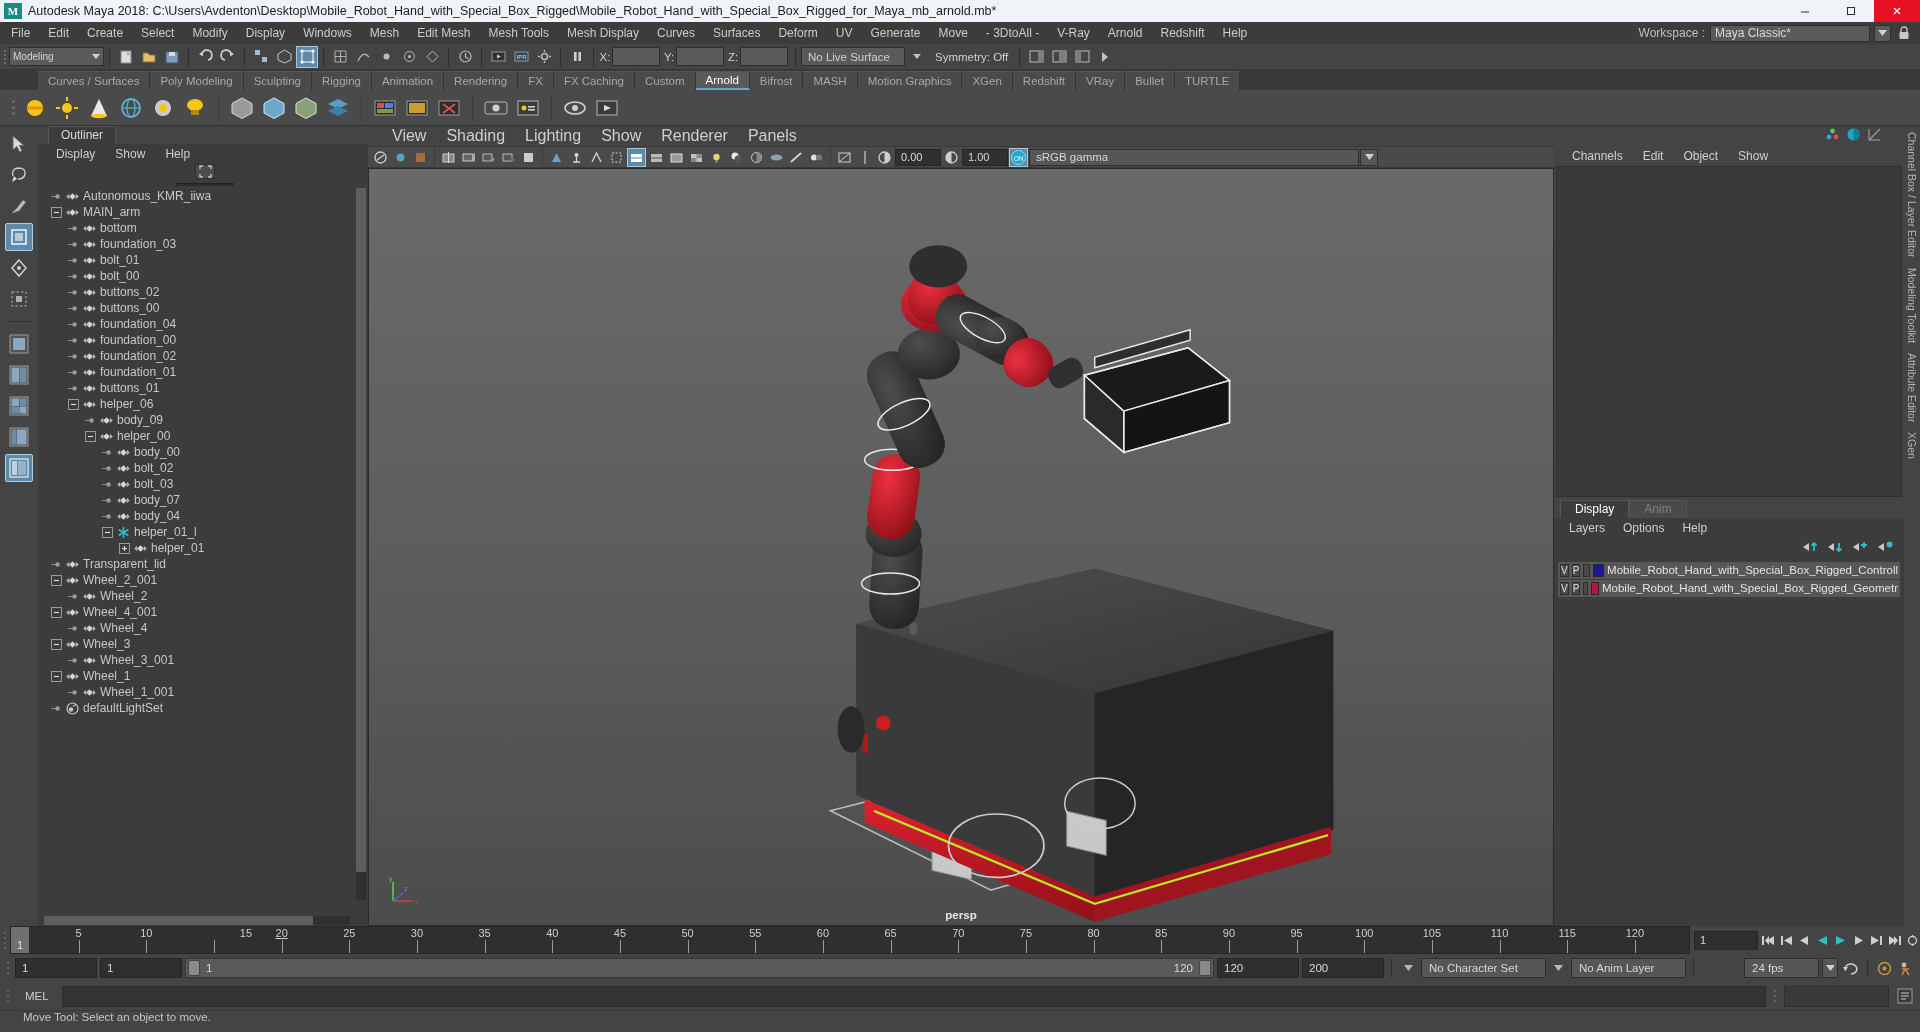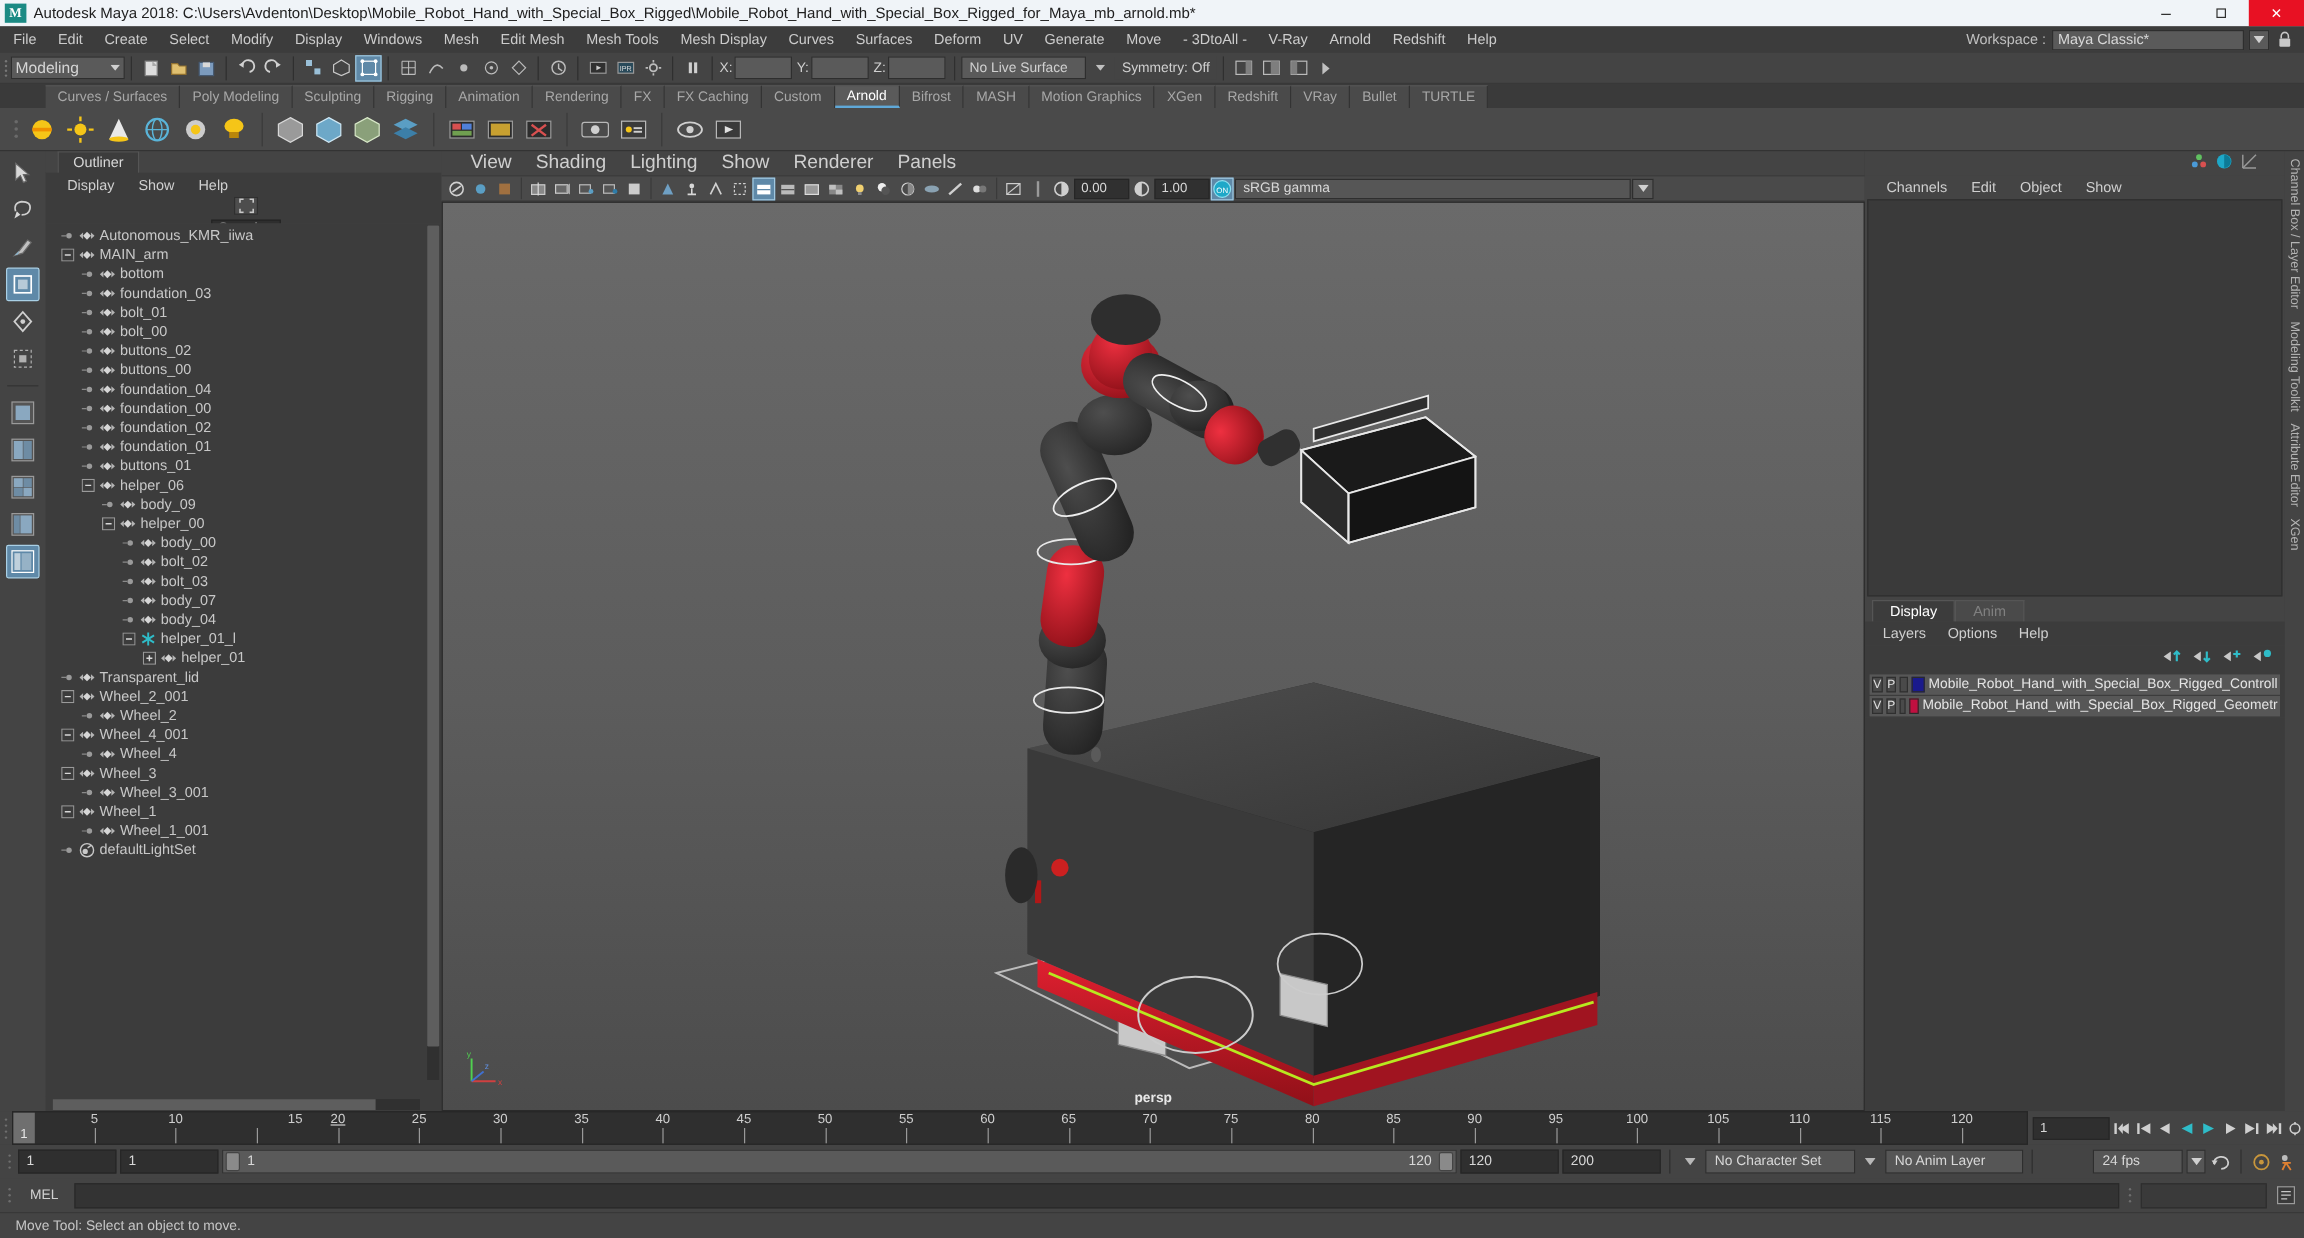--- a/index.html
+++ b/index.html
@@ -56,21 +56,21 @@
   }
   .lock-ico { width: 16px; height: 18px; display: flex; align-items: center; justify-content: center; }
 
   
   .statusline {
     height: 26px; background: #444444; display: flex; align-items: center;
     flex: 0 0 26px; padding: 0 2px; gap: 1px; border-bottom: 1px solid #383838;
   }
   .mode-select {
     width: 95px; height: 19px; background: #5a5a5a; border: 1px solid #2e2e2e;
-    color: #d5d5d5; font-size: 13px; display: flex; align-items: center;
+    color: #d5d5d5; font-size: 10px; display: flex; align-items: center;
     padding: 0 3px; justify-content: space-between;
   }
   .sep { width: 1px; height: 20px; background: #2f2f2f; margin: 0 4px; }
   .grip { width: 6px; height: 22px; display: flex; flex-direction: column; justify-content: center; gap: 2px; align-items: center; }
   .grip i { width: 2px; height: 2px; background: #777; border-radius: 50%; display: block; }
   .sbtn {
     width: 22px; height: 22px; display: flex; align-items: center; justify-content: center;
     border: 1px solid transparent;
   }
   .sbtn.active { background: #5f89a8; border-color: #9fc6dd; }
@@ -249,21 +249,21 @@
   .combo { height: 20px; background: #565656; border: 1px solid #2e2e2e; color: #d8d8d8; font-size: 11.5px; display: flex; align-items: center; padding: 0 7px; }
   .combo-arrow { width: 16px; height: 20px; background: #565656; border: 1px solid #2e2e2e; display: flex; align-items: center; justify-content: center; }
 
   
   .melrow { height: 28px; background: #444; display: flex; align-items: center; gap: 5px; padding: 0 4px; flex: 0 0 28px; }
   .mel-label { font-size: 11.5px; color: #d0d0d0; padding-left: 8px; width: 40px; }
   .mel-input { flex: 1; height: 21px; background: #333333; border: 1px solid #292929; }
   .mel-extra { width: 105px; height: 21px; background: #3a3a3a; border: 1px solid #2e2e2e; }
   .mel-btn { width: 22px; height: 22px; display: flex; align-items: center; justify-content: center; }
 
-  .helprow { height: 22px; background: #444; display: flex; align-items: center; flex: 0 0 22px; padding-left: 13px; border-top: 1px solid #383838; }
+  .helprow { height: 22px; background: #444; display: flex; flex: 0 0 22px; padding-left: 23px; border-top: 1px solid #383838; }
   .helptext { font-size: 11.5px; color: #c6c6c6; }
 
   .dots-v { width: 8px; display: flex; flex-direction: column; justify-content: center; align-items: center; gap: 3px; }
   .dots-v i { width: 2px; height: 2px; background: #6e6e6e; border-radius: 50%; }
 </style>
 </head>
 <body>
 
 <div id="app">
 

